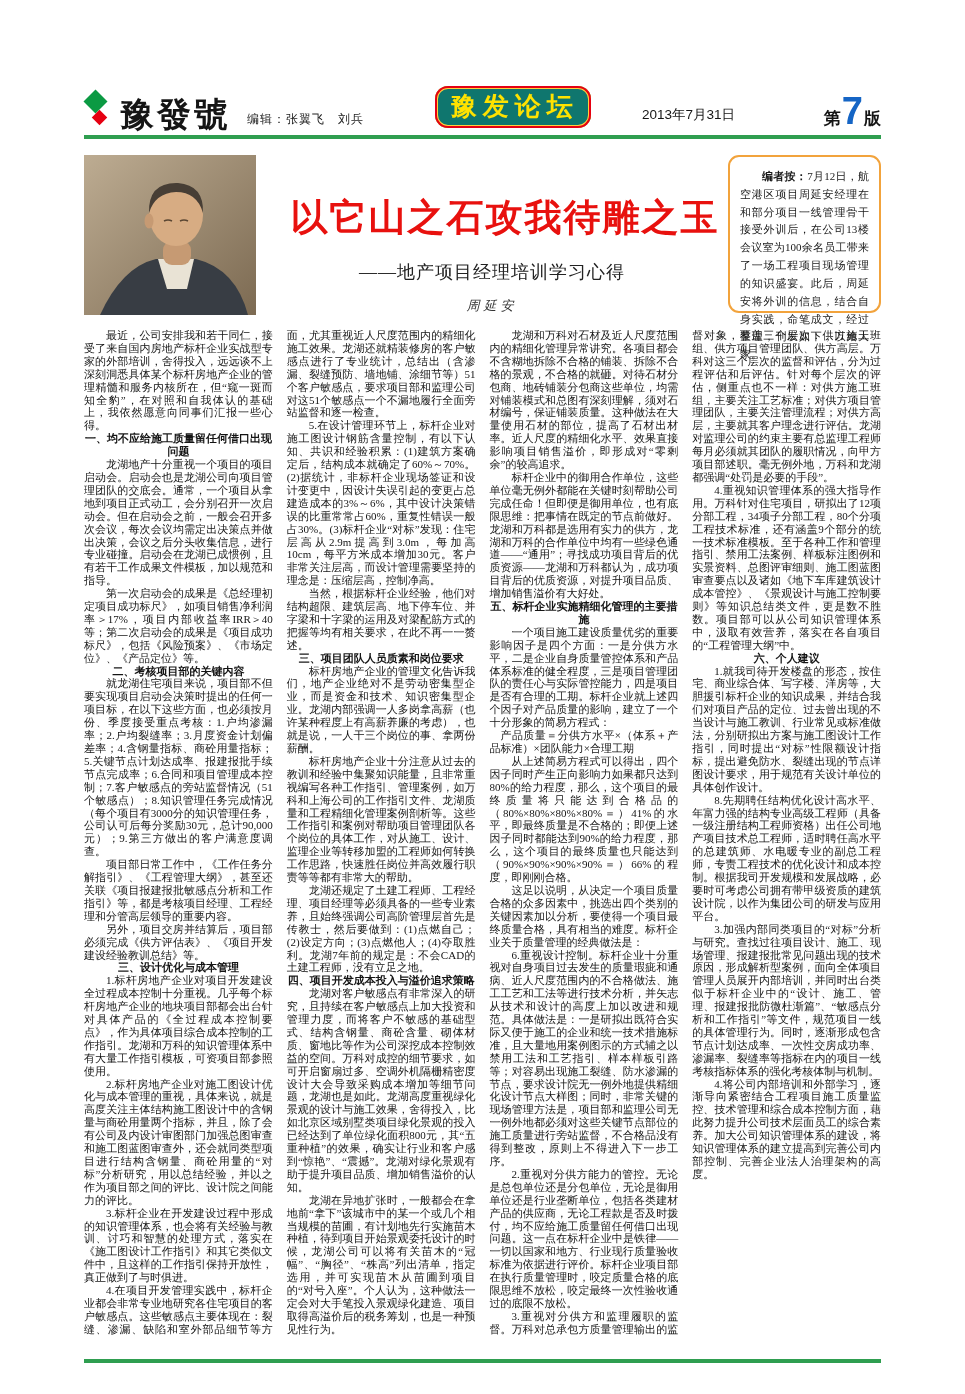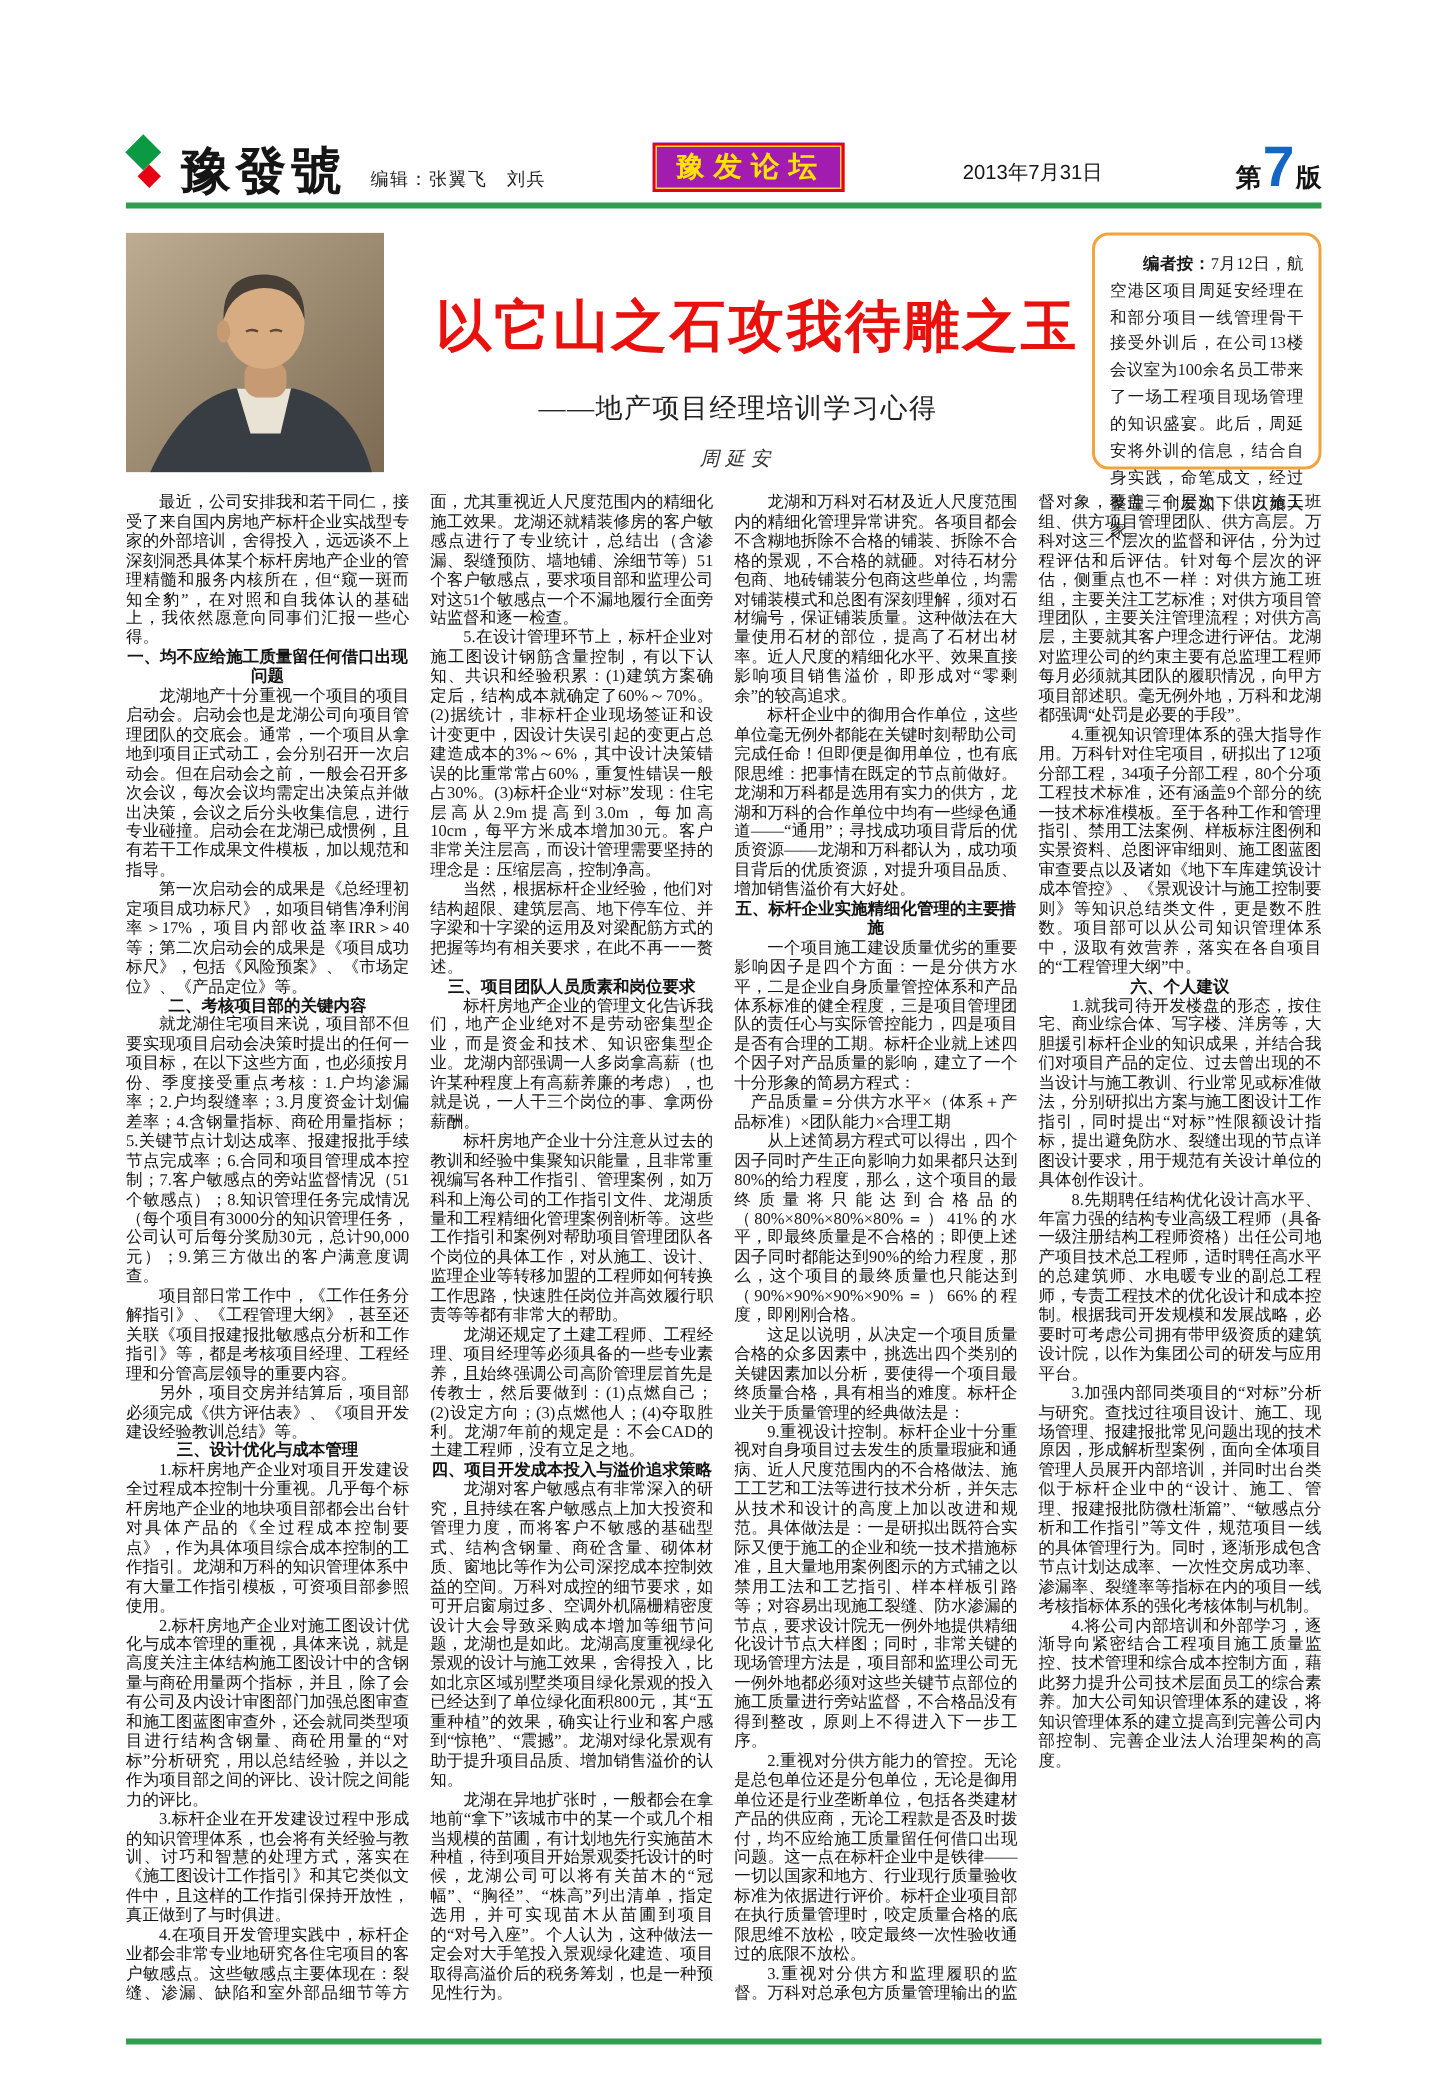--- a/index.html
+++ b/index.html
@@ -12,24 +12,25 @@
 
   
   .masthead{margin-top:84px;height:48px;position:relative;display:flex;align-items:flex-end;}
   .logo{display:flex;align-items:flex-end;}
   .logo-icon{position:relative;width:30px;height:42px;flex:none;margin-right:6px;}
   .logo-icon .d1{position:absolute;left:3px;top:3px;width:17px;height:17px;background:#0b9a43;transform:rotate(45deg);}
   .logo-icon .d2{position:absolute;left:10px;top:22px;width:11px;height:11px;background:#e60012;transform:rotate(45deg);}
   .logo-text{font-size:34px;font-weight:900;letter-spacing:3px;line-height:1;font-family:"Liberation Serif",serif;}
   .editors{font-size:12px;margin:0 0 4px 16px;color:#222;letter-spacing:1px;}
   .banner{
-    position:absolute;left:44%;bottom:4px;background:#a21caf;color:#ffe200;
-    font-weight:bold;font-size:19px;letter-spacing:6px;padding:3px 12px 4px 16px;
+    position:absolute;left:44%;bottom:4px;background:#0f766e;color:#ffe200;
+    font-weight:bold;font-size:26px;letter-spacing:6px;padding:3px 12px 4px 16px;
     box-shadow:inset 0 0 0 2px #e60012, inset 0 0 0 3px #ffcf3d;
     font-family:"Liberation Serif",serif;
+    border-radius:13px;
   }
   .pubdate{position:absolute;left:70%;bottom:8px;font-size:13.5px;font-family:"Liberation Sans",sans-serif;}
   .edition{position:absolute;right:0;bottom:2px;display:flex;align-items:baseline;font-size:17px;font-weight:bold;}
   .ed-num{font-size:38px;font-weight:bold;color:#1565c5;line-height:.9;margin:0 1px;font-family:"Liberation Sans",sans-serif;}
   .rule-green{height:4px;background:#2f9e50;margin-top:3px;}
   .rule-green.bottom{margin-top:14px;}
 
   
   .article-top{display:flex;margin-top:16px;height:164px;}
   .photo{width:172px;height:160px;flex:none;overflow:hidden;}
@@ -137,21 +138,21 @@
       <p class="b-head">四、项目开发成本投入与溢价追求策略</p>
       <p class="b-para">龙湖对客户敏感点有非常深入的研究，且持续在客户敏感点上加大投资和管理力度，而将客户不敏感的基础型式、结构含钢量、商砼含量、砌体材质、窗地比等作为公司深挖成本控制效益的空间。万科对成控的细节要求，如可开启窗扇过多、空调外机隔栅精密度设计大会导致采购成本增加等细节问题，龙湖也是如此。龙湖高度重视绿化景观的设计与施工效果，舍得投入，比如北京区域别墅类项目绿化景观的投入已经达到了单位绿化面积800元，其“五重种植”的效果，确实让行业和客户感到“惊艳”、“震撼”。龙湖对绿化景观有助于提升项目品质、增加销售溢价的认知。</p>
       <p class="b-para">龙湖在异地扩张时，一般都会在拿地前“拿下”该城市中的某一个或几个相当规模的苗圃，有计划地先行实施苗木种植，待到项目开始景观委托设计的时候，龙湖公司可以将有关苗木的“冠幅”、“胸径”、“株高”列出清单，指定选用，并可实现苗木从苗圃到项目的“对号入座”。个人认为，这种做法一定会对大手笔投入景观绿化建造、项目取得高溢价后的税务筹划，也是一种预见性行为。</p>
       <p class="b-para">龙湖和万科对石材及近人尺度范围内的精细化管理异常讲究。各项目都会不含糊地拆除不合格的铺装、拆除不合格的景观，不合格的就砸。对待石材分包商、地砖铺装分包商这些单位，均需对铺装模式和总图有深刻理解，须对石材编号，保证铺装质量。这种做法在大量使用石材的部位，提高了石材出材率。近人尺度的精细化水平、效果直接影响项目销售溢价，即形成对“零剩余”的较高追求。</p>
       <p class="b-para">标杆企业中的御用合作单位，这些单位毫无例外都能在关键时刻帮助公司完成任命！但即便是御用单位，也有底限思维：把事情在既定的节点前做好。龙湖和万科都是选用有实力的供方，龙湖和万科的合作单位中均有一些绿色通道——“通用”；寻找成功项目背后的优质资源——龙湖和万科都认为，成功项目背后的优质资源，对提升项目品质、增加销售溢价有大好处。</p>
       <p class="b-head">五、标杆企业实施精细化管理的主要措施</p>
       <p class="b-para">一个项目施工建设质量优劣的重要影响因子是四个方面：一是分供方水平，二是企业自身质量管控体系和产品体系标准的健全程度，三是项目管理团队的责任心与实际管控能力，四是项目是否有合理的工期。标杆企业就上述四个因子对产品质量的影响，建立了一个十分形象的简易方程式：</p>
       <p class="b-eq">产品质量＝分供方水平×（体系＋产品标准）×团队能力×合理工期</p>
       <p class="b-para">从上述简易方程式可以得出，四个因子同时产生正向影响力如果都只达到80%的给力程度，那么，这个项目的最终质量将只能达到合格品的（80%×80%×80%×80%＝）41%的水平，即最终质量是不合格的；即便上述因子同时都能达到90%的给力程度，那么，这个项目的最终质量也只能达到（90%×90%×90%×90%＝）66%的程度，即刚刚合格。</p>
       <p class="b-para">这足以说明，从决定一个项目质量合格的众多因素中，挑选出四个类别的关键因素加以分析，要使得一个项目最终质量合格，具有相当的难度。标杆企业关于质量管理的经典做法是：</p>
-      <p class="b-para">9.重视设计控制。标杆企业十分重视对自身项目过去发生的质量瑕疵和通病、近人尺度范围内的不合格做法、施工工艺和工法等进行技术分析，并矢志从技术和设计的高度上加以改进和规范。具体做法是：一是研拟出既符合实际又便于施工的企业和统一技术措施标准，且大量地用案例图示的方式辅之以禁用工法和工艺指引、样本样板引路等；对容易出现施工裂缝、防水渗漏的节点，要求设计院无一例外地提供精细化设计节点大样图；同时，非常关键的现场管理方法是，项目部和监理公司无一例外地都必须对这些关键节点部位的施工质量进行旁站监督，不合格品没有得到整改，原则上不得进入下一步工序。</p>
+      <p class="b-para">6.重视设计控制。标杆企业十分重视对自身项目过去发生的质量瑕疵和通病、近人尺度范围内的不合格做法、施工工艺和工法等进行技术分析，并矢志从技术和设计的高度上加以改进和规范。具体做法是：一是研拟出既符合实际又便于施工的企业和统一技术措施标准，且大量地用案例图示的方式辅之以禁用工法和工艺指引、样本样板引路等；对容易出现施工裂缝、防水渗漏的节点，要求设计院无一例外地提供精细化设计节点大样图；同时，非常关键的现场管理方法是，项目部和监理公司无一例外地都必须对这些关键节点部位的施工质量进行旁站监督，不合格品没有得到整改，原则上不得进入下一步工序。</p>
       <p class="b-para">2.重视对分供方能力的管控。无论是总包单位还是分包单位，无论是御用单位还是行业垄断单位，包括各类建材产品的供应商，无论工程款是否及时拨付，均不应给施工质量留任何借口出现问题。这一点在标杆企业中是铁律——一切以国家和地方、行业现行质量验收标准为依据进行评价。标杆企业项目部在执行质量管理时，咬定质量合格的底限思维不放松，咬定最终一次性验收通过的底限不放松。</p>
       <p class="b-para">3.重视对分供方和监理履职的监督。万科对总承包方质量管理输出的监督对象，覆盖三个层次：供方施工班组、供方项目管理团队、供方高层。万科对这三个层次的监督和评估，分为过程评估和后评估。针对每个层次的评估，侧重点也不一样：对供方施工班组，主要关注工艺标准；对供方项目管理团队，主要关注管理流程；对供方高层，主要就其客户理念进行评估。龙湖对监理公司的约束主要有总监理工程师每月必须就其团队的履职情况，向甲方项目部述职。毫无例外地，万科和龙湖都强调“处罚是必要的手段”。</p>
       <p class="b-para">4.重视知识管理体系的强大指导作用。万科针对住宅项目，研拟出了12项分部工程，34项子分部工程，80个分项工程技术标准，还有涵盖9个部分的统一技术标准模板。至于各种工作和管理指引、禁用工法案例、样板标注图例和实景资料、总图评审细则、施工图蓝图审查要点以及诸如《地下车库建筑设计成本管控》、《景观设计与施工控制要则》等知识总结类文件，更是数不胜数。项目部可以从公司知识管理体系中，汲取有效营养，落实在各自项目的“工程管理大纲”中。</p>
       <p class="b-head">六、个人建议</p>
       <p class="b-para">1.就我司待开发楼盘的形态，按住宅、商业综合体、写字楼、洋房等，大胆援引标杆企业的知识成果，并结合我们对项目产品的定位、过去曾出现的不当设计与施工教训、行业常见或标准做法，分别研拟出方案与施工图设计工作指引，同时提出“对标”性限额设计指标，提出避免防水、裂缝出现的节点详图设计要求，用于规范有关设计单位的具体创作设计。</p>
       <p class="b-para">8.先期聘任结构优化设计高水平、年富力强的结构专业高级工程师（具备一级注册结构工程师资格）出任公司地产项目技术总工程师，适时聘任高水平的总建筑师、水电暖专业的副总工程师，专责工程技术的优化设计和成本控制。根据我司开发规模和发展战略，必要时可考虑公司拥有带甲级资质的建筑设计院，以作为集团公司的研发与应用平台。</p>
       <p class="b-para">3.加强内部同类项目的“对标”分析与研究。查找过往项目设计、施工、现场管理、报建报批常见问题出现的技术原因，形成解析型案例，面向全体项目管理人员展开内部培训，并同时出台类似于标杆企业中的“设计、施工、管理、报建报批防微杜渐篇”、“敏感点分析和工作指引”等文件，规范项目一线的具体管理行为。同时，逐渐形成包含节点计划达成率、一次性交房成功率、渗漏率、裂缝率等指标在内的项目一线考核指标体系的强化考核体制与机制。</p>
       <p class="b-para">4.将公司内部培训和外部学习，逐渐导向紧密结合工程项目施工质量监控、技术管理和综合成本控制方面，藉此努力提升公司技术层面员工的综合素养。加大公司知识管理体系的建设，将知识管理体系的建立提高到完善公司内部控制、完善企业法人治理架构的高度。</p>
     </div>
 

